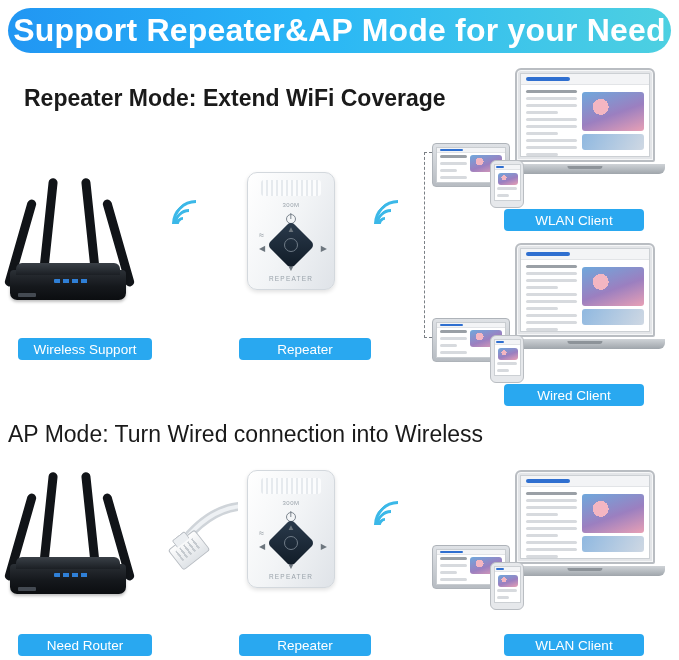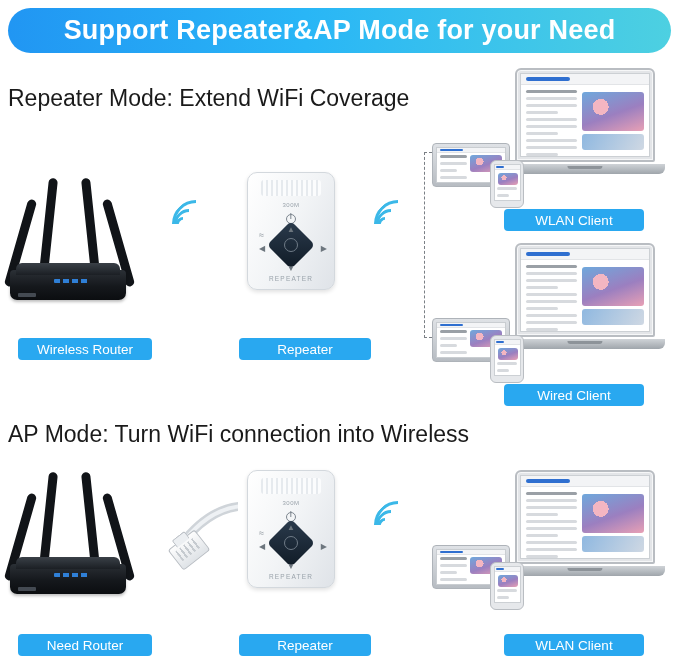--- a/index.html
+++ b/index.html
@@ -16,34 +16,34 @@
   .banner {
     position: absolute;
     left: 8px; top: 8px;
     width: 663px; height: 45px;
     border-radius: 23px;
     background: linear-gradient(90deg, #2196f3 0%, #29b6f6 45%, #4dd0e1 100%);
     display: flex; align-items: center; justify-content: center;
   }
   .banner-text {
     color: #ffffff;
-    font-size: 27px;
+    font-size: 32px;
     font-weight: bold;
     letter-spacing: .2px;
     white-space: nowrap;
   }
 
   
   .section-title {
     position: absolute;
     font-size: 23px;
     color: #1a1a1a;
     white-space: nowrap;
   }
-  #title-repeater { left: 8px; top: 85px; }
+  #title-repeater { left: 24px; top: 85px; font-weight: bold; }
   #title-ap { left: 8px; top: 421px; }
 
   
   .pill {
     position: absolute;
     background: #29a8f0;
     color: #fff;
     font-size: 13.5px;
     border-radius: 4px;
     display: flex; align-items: center; justify-content: center;
@@ -434,25 +434,25 @@
         <div class="col-l" style="left:8%; top:64%; width:82%;">
           <div class="line"></div>
             <div class="line short"></div>
         </div>
       </div>
     </div>
   </div>
 </div>
 
 <div class="pill" style="left:504px; top:209px; width:140px; height:22px;">WLAN Client</div>
-<div class="pill" style="left:18px; top:338px; width:134px; height:22px;">Wireless Router</div>
+<div class="pill" style="left:18px; top:338px; width:134px; height:22px;">Wireless Support</div>
 <div class="pill" style="left:239px; top:338px; width:132px; height:22px;">Repeater</div>
 <div class="pill" style="left:504px; top:384px; width:140px; height:22px;">Wired Client</div>
 
-<div class="section-title" id="title-ap">AP Mode: Turn WiFi connection into Wireless</div>
+<div class="section-title" id="title-ap">AP Mode: Turn Wired connection into Wireless</div>
 
 <div class="router" style="left:10px; top:466px; width:126px; height:128px;">
   <div class="ant" style="left:6px;  top:26px; height:90px; transform:rotate(16deg);"></div>
   <div class="ant" style="left:34px; top:6px;  height:96px; transform:rotate(6deg);"></div>
   <div class="ant" style="left:76px; top:6px;  height:96px; transform:rotate(-6deg);"></div>
   <div class="ant" style="left:104px;top:26px; height:90px; transform:rotate(-16deg);"></div>
   <div class="body">
     <div class="leds"></div>
     <div class="brand"></div>
   </div>

